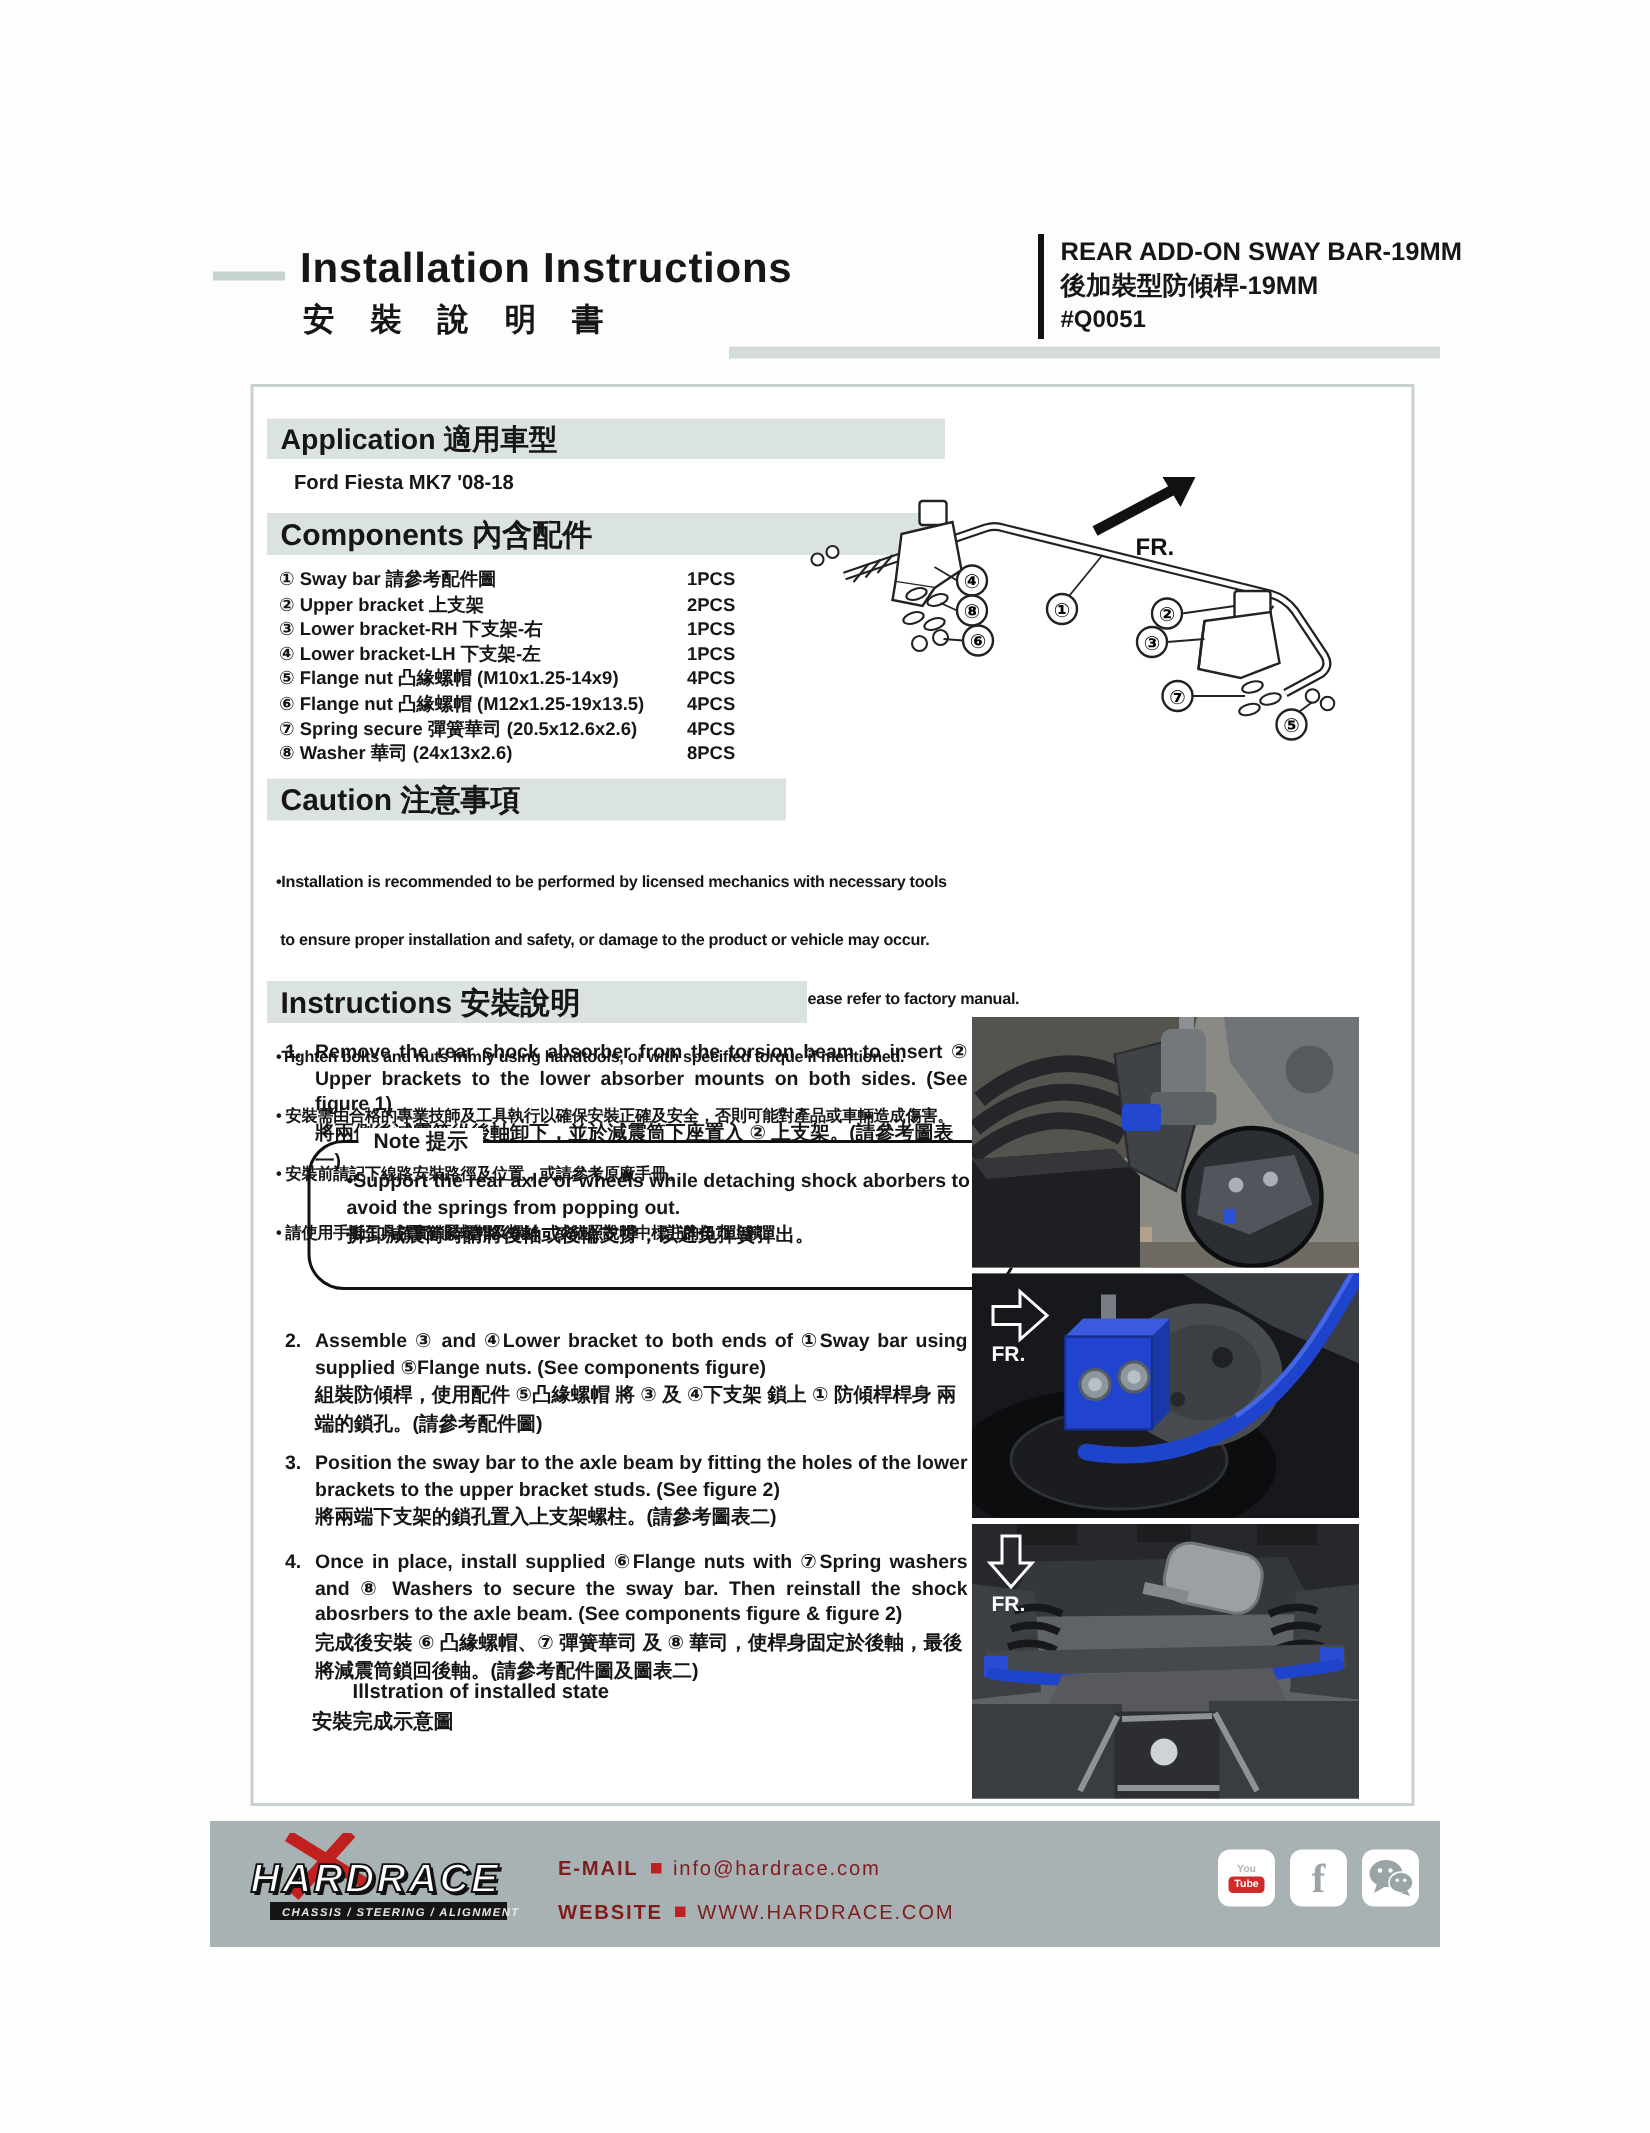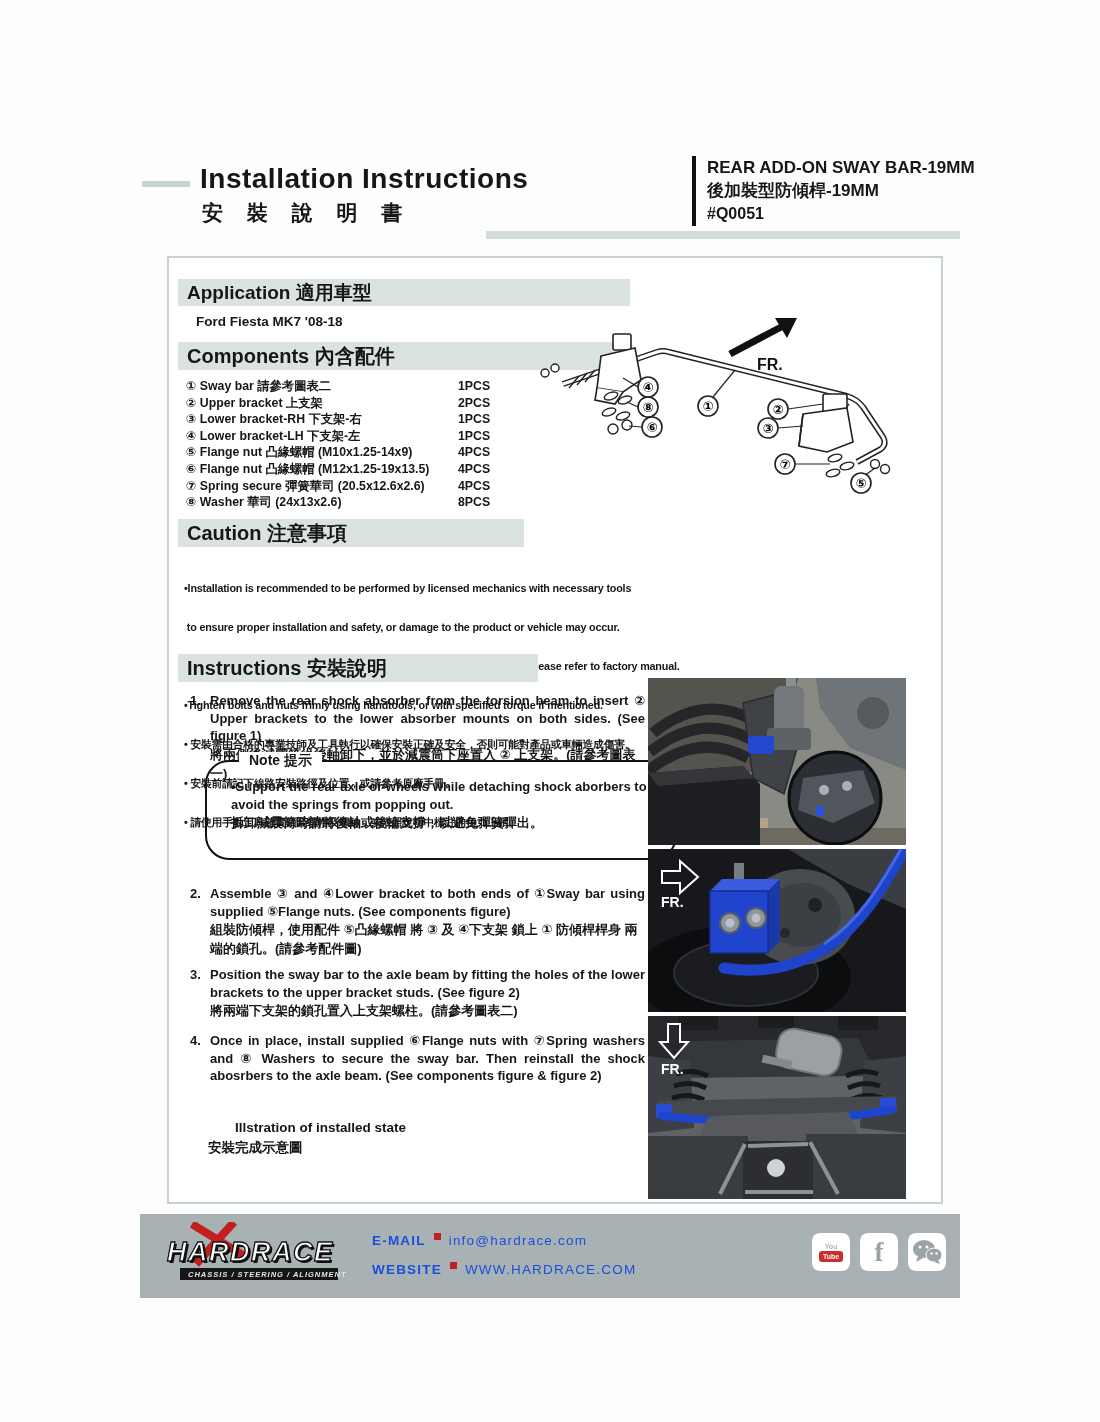--- a/index.html
+++ b/index.html
@@ -42,21 +42,21 @@
   .note-en { font-size:13px; font-weight:bold; line-height:17.5px; }
   .note-zh { font-size:13px; font-weight:bold; line-height:19px; }
   .cap-en { font-size:13.5px; font-weight:bold;margin-left:27px; }
   .cap-zh { font-size:13.5px; font-weight:bold; margin-top:4px; }
 
   .photo { width:258px; background:#222; }
   .photo svg { display:block; }
 
   
   .footer { width:820px; height:84px; background:#a8b2b4; }
-  .contact-line { display:flex; align-items:flex-start; height:24px; color:#1d4ed8; font-size:13.5px; letter-spacing:1.2px; }
+  .contact-line { display:flex; align-items:center; height:24px; color:#7f1d1d; font-size:13.5px; letter-spacing:1.2px; }
   .contact-line .lab { font-weight:bold; }
   .red-sq { display:inline-block; width:7px; height:7px; background:#c02020; margin:0 8px; }
   .soc { width:38px; height:38px; background:#fff; border-radius:8px; display:flex; flex-direction:column; align-items:center; justify-content:center; }
   .yt-top { font-size:7px; font-weight:bold; color:#aeb6b8; line-height:8px; }
   .yt-badge { background:#cf2b2b; color:#fff; font-size:7px; font-weight:bold; border-radius:3px; padding:1px 4px; line-height:9px; }
   .fb-glyph { font-size:27px; font-weight:bold; color:#9aa4a6; line-height:30px; font-family:"Liberation Serif","DejaVu Serif",serif; }
 </style>
 </head>
 <body>
 
@@ -76,21 +76,21 @@
 
   <div class="abs main-box" style="left:167px; top:256px;"></div>
 
   <div class="abs band" style="left:178px; top:279px; width:452px; height:27px; font-size:19px;text-align:center;">Application 適用車型</div>
   <div class="abs" style="left:196px; top:314px; font-size:13.5px; font-weight:bold;">Ford Fiesta MK7 '08-18</div>
 
   <div class="abs band" style="left:178px; top:342px; width:452px; height:28px; font-size:20px;">Components 內含配件</div>
 
   <div class="abs" style="left:186px; top:378px;">
     <div class="comp-row">
-        <span class="lbl">① Sway bar 請參考圖表二</span>
+        <span class="lbl">① Sway bar 請參考配件圖</span>
         <span class="qty">1PCS</span>
       </div>
     <div class="comp-row">
         <span class="lbl">② Upper bracket 上支架</span>
         <span class="qty">2PCS</span>
       </div>
     <div class="comp-row">
         <span class="lbl">③ Lower bracket-RH 下支架-右</span>
         <span class="qty">1PCS</span>
       </div>
@@ -249,20 +249,21 @@
     <div class="body">
       <div class="en">Position the sway bar to the axle beam by fitting the holes of the lower brackets to the upper bracket studs. (See figure 2)</div>
       <div class="zh">將兩端下支架的鎖孔置入上支架螺柱。(請參考圖表二)</div>
     </div>
   </div>
 
   <div class="abs step" style="left:190px; top:1032px;">
     <div class="num">4.</div>
     <div class="body">
       <div class="en">Once in place, install supplied ⑥Flange nuts with ⑦Spring washers and ⑧ Washers to secure the sway bar. Then reinstall the shock abosrbers to the axle beam. (See components figure &amp; figure 2)</div>
+      <div class="zh">完成後安裝 ⑥ 凸緣螺帽、⑦ 彈簧華司 及 ⑧ 華司，使桿身固定於後軸，最後將減震筒鎖回後軸。(請參考配件圖及圖表二)</div>
     </div>
   </div>
 
   <div class="abs" style="left:208px; top:1120px;">
     <div class="cap-en">Illstration of installed state</div>
     <div class="cap-zh">安裝完成示意圖</div>
   </div>
 
   <div class="abs photo" style="left:648px; top:678px; height:167px;">
     <svg width="258" height="167" viewBox="0 0 258 167">

